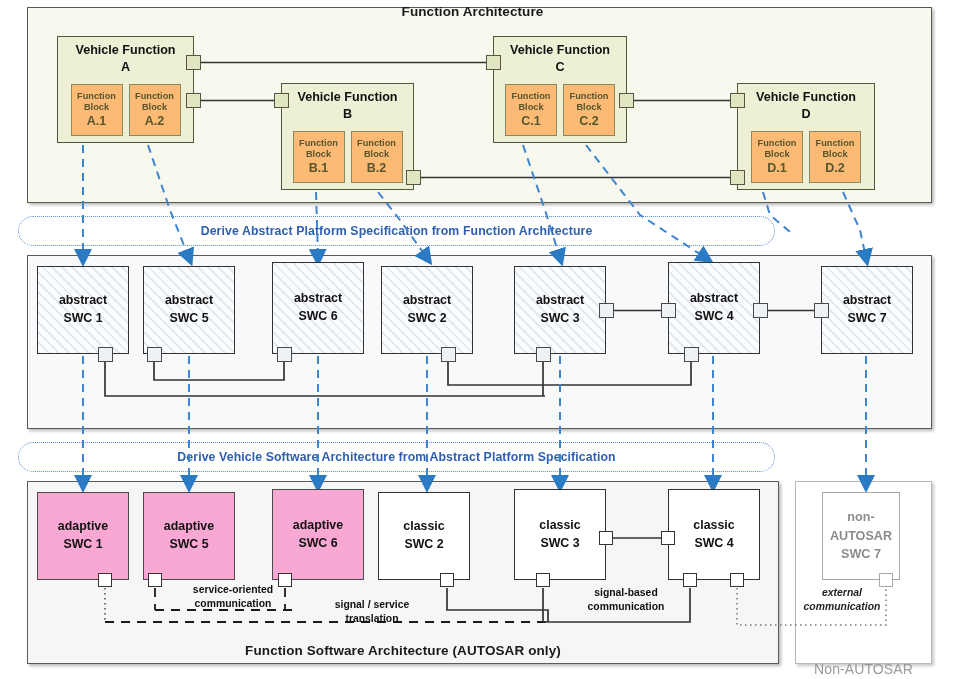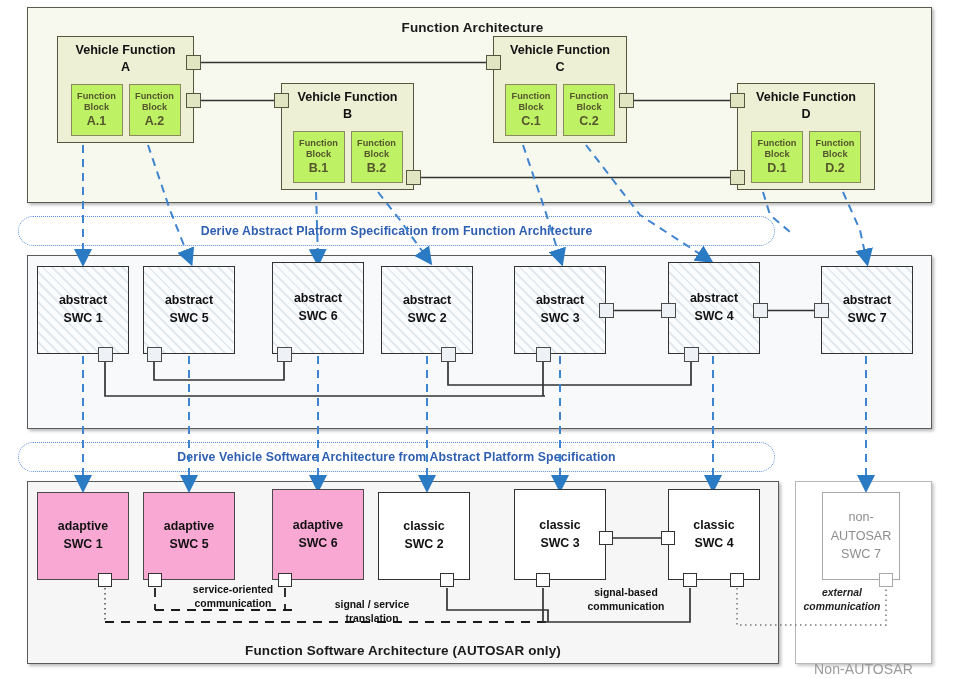--- a/index.html
+++ b/index.html
@@ -41,21 +41,21 @@
     background:#eef0d5;border:1.6px solid #56563f;
     z-index:6;
   }
   .vf-title{
     text-align:center;font-weight:bold;font-size:12.6px;color:#111;
     line-height:1.32;padding-top:5px;
   }
   .fb-row{position:absolute;left:0;right:0;bottom:6px;display:flex;justify-content:center;gap:6px;}
   .fb{
     box-sizing:border-box;width:52px;height:52px;
-    border:1.2px solid #8a8a5e;background:#bef264;
+    border:1.2px solid #8a8a5e;background:#fdba74;
     display:flex;flex-direction:column;align-items:center;justify-content:center;
     line-height:1.15;
   }
   .fb .l1,.fb .l2{font-size:9.2px;color:#55552e;font-weight:bold;}
   .fb .l3{font-size:12.5px;color:#55552e;font-weight:bold;margin-top:2px;}
 
   
   .aswc{
     position:absolute;box-sizing:border-box;
     border:1.6px solid #333;
@@ -71,21 +71,21 @@
   
   .bswc{
     position:absolute;box-sizing:border-box;
     border:1.6px solid #333;background:#ffffff;
     display:flex;align-items:center;justify-content:center;
     z-index:6;
   }
   .bswc.grey{background:#f9a8d4;border-color:#4a4a4a;}
   .bswc span{text-align:center;font-weight:bold;font-size:12.4px;color:#111;line-height:1.45;}
   .bswc.outline{border:1.3px solid #a8a8a8;background:#fff;}
-  .bswc.outline span{color:#8c8c8c;font-weight:normal;font-size:12.6px;line-height:1.5;}
+  .bswc.outline span{color:#8c8c8c;font-weight:bold;font-size:12.6px;line-height:1.5;}
 
   
   .port{position:absolute;box-sizing:border-box;z-index:9;}
   .port.olive{width:15px;height:15px;background:#e2e5c2;border:1.4px solid #56563f;}
   .port.blue{width:15px;height:15px;background:#eef2f6;border:1.4px solid #4a4a4a;}
   .port.white{width:14px;height:14px;background:#ffffff;border:1.4px solid #333;}
   .port.pale{width:14px;height:14px;background:#ffffff;border:1.3px solid #a8a8a8;}
 
   
   .banner{
@@ -111,21 +111,21 @@
     color:#111;line-height:1.3;z-index:8;
   }
   .clabel.grey{color:#222;}
 </style>
 </head>
 <body>
 
 <div id="stage">
 
   <div class="layer container-func" style="left:27px;top:7px;width:905px;height:196px;"></div>
-  <div class="container-title" style="top:20px;left:27px;width:891px;">Function Architecture</div>
+  <div class="container-title" style="top:4px;left:27px;width:891px;">Function Architecture</div>
 
   <div class="vf" style="left:57px;top:36px;width:137px;height:107px;">
     <div class="vf-title">
       <div>Vehicle Function</div>
       <div>A</div>
     </div>
     <div class="fb-row">
       <div class="fb">
         <div class="l1">Function</div>
         <div class="l2">Block</div>

